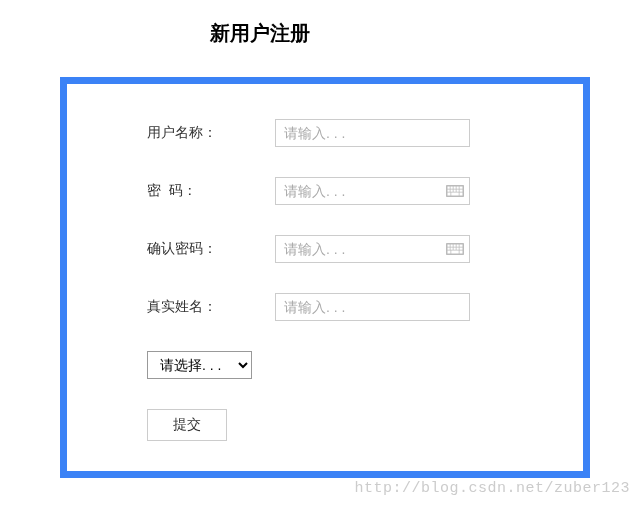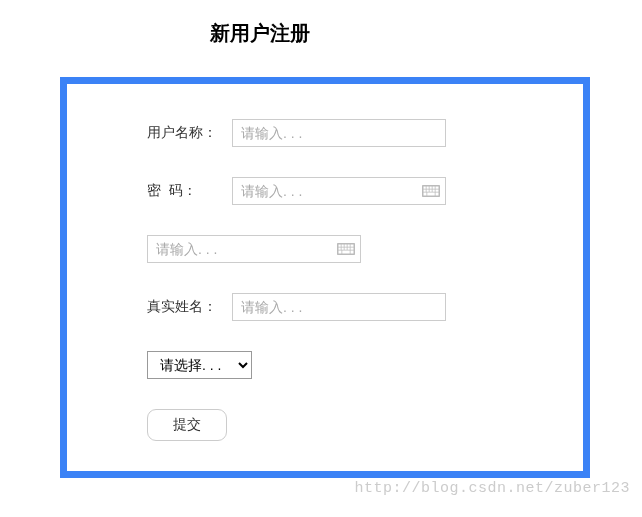--- a/index.html
+++ b/index.html
@@ -34,28 +34,29 @@
       text-align: left;
       color: #333;
       font-size: 14px;
       letter-spacing: 0px;
       white-space: pre;
     }
     .input-wrap {
       position: relative;
     }
     input[type="text"], input[type="password"] {
-      width: 214px;
+      width: 195px;
       height: 28px;
       border: 1px solid #ccc;
       padding: 6px 8px;
       font-size: 14px;
       color: #333;
       outline: none;
       font-family: inherit;
+      margin-left: 43px;
     }
     input::placeholder {
       color: #aaa;
     }
     .kbd-icon {
       position: absolute;
       right: 6px;
       top: 50%;
       transform: translateY(-50%);
       width: 18px;
@@ -73,21 +74,21 @@
     }
     .submit-row {
       margin-top: 10px;
       padding-left: 0;
     }
     button.submit {
       width: 80px;
       height: 32px;
       background: #fff;
       border: 1px solid #ccc;
-      border-radius: 9px;
+      border-radius: 0;
       font-size: 14px;
       color: #333;
       cursor: pointer;
       font-family: inherit;
     }
     .watermark {
       position: absolute;
       right: 12px;
       bottom: 20px;
       color: #ccc;
@@ -127,20 +128,21 @@
           <rect x="14" y="6" width="3" height="3" fill="#fff"></rect>
           <rect x="18" y="6" width="4" height="3" fill="#fff"></rect>
         <rect x="2" y="10" width="4" height="4" fill="#fff"></rect>
           <rect x="7" y="10" width="10" height="4" fill="#fff"></rect>
           <rect x="18" y="10" width="4" height="4" fill="#fff"></rect>
       </svg>
     </div>
   </div>
 
   <div class="row">
+    <div class="label">确认密码：</div>
     <div class="input-wrap">
       <input type="password" placeholder="请输入. . ." style="">
       <svg class="kbd-icon" viewBox="0 0 24 16">
         <rect x="0" y="0" width="24" height="16" rx="1" fill="#bbb"></rect>
         <rect x="2" y="2" width="3" height="3" fill="#fff"></rect>
           <rect x="6" y="2" width="3" height="3" fill="#fff"></rect>
           <rect x="10" y="2" width="3" height="3" fill="#fff"></rect>
           <rect x="14" y="2" width="3" height="3" fill="#fff"></rect>
           <rect x="18" y="2" width="4" height="3" fill="#fff"></rect>
         <rect x="2" y="6" width="3" height="3" fill="#fff"></rect>

